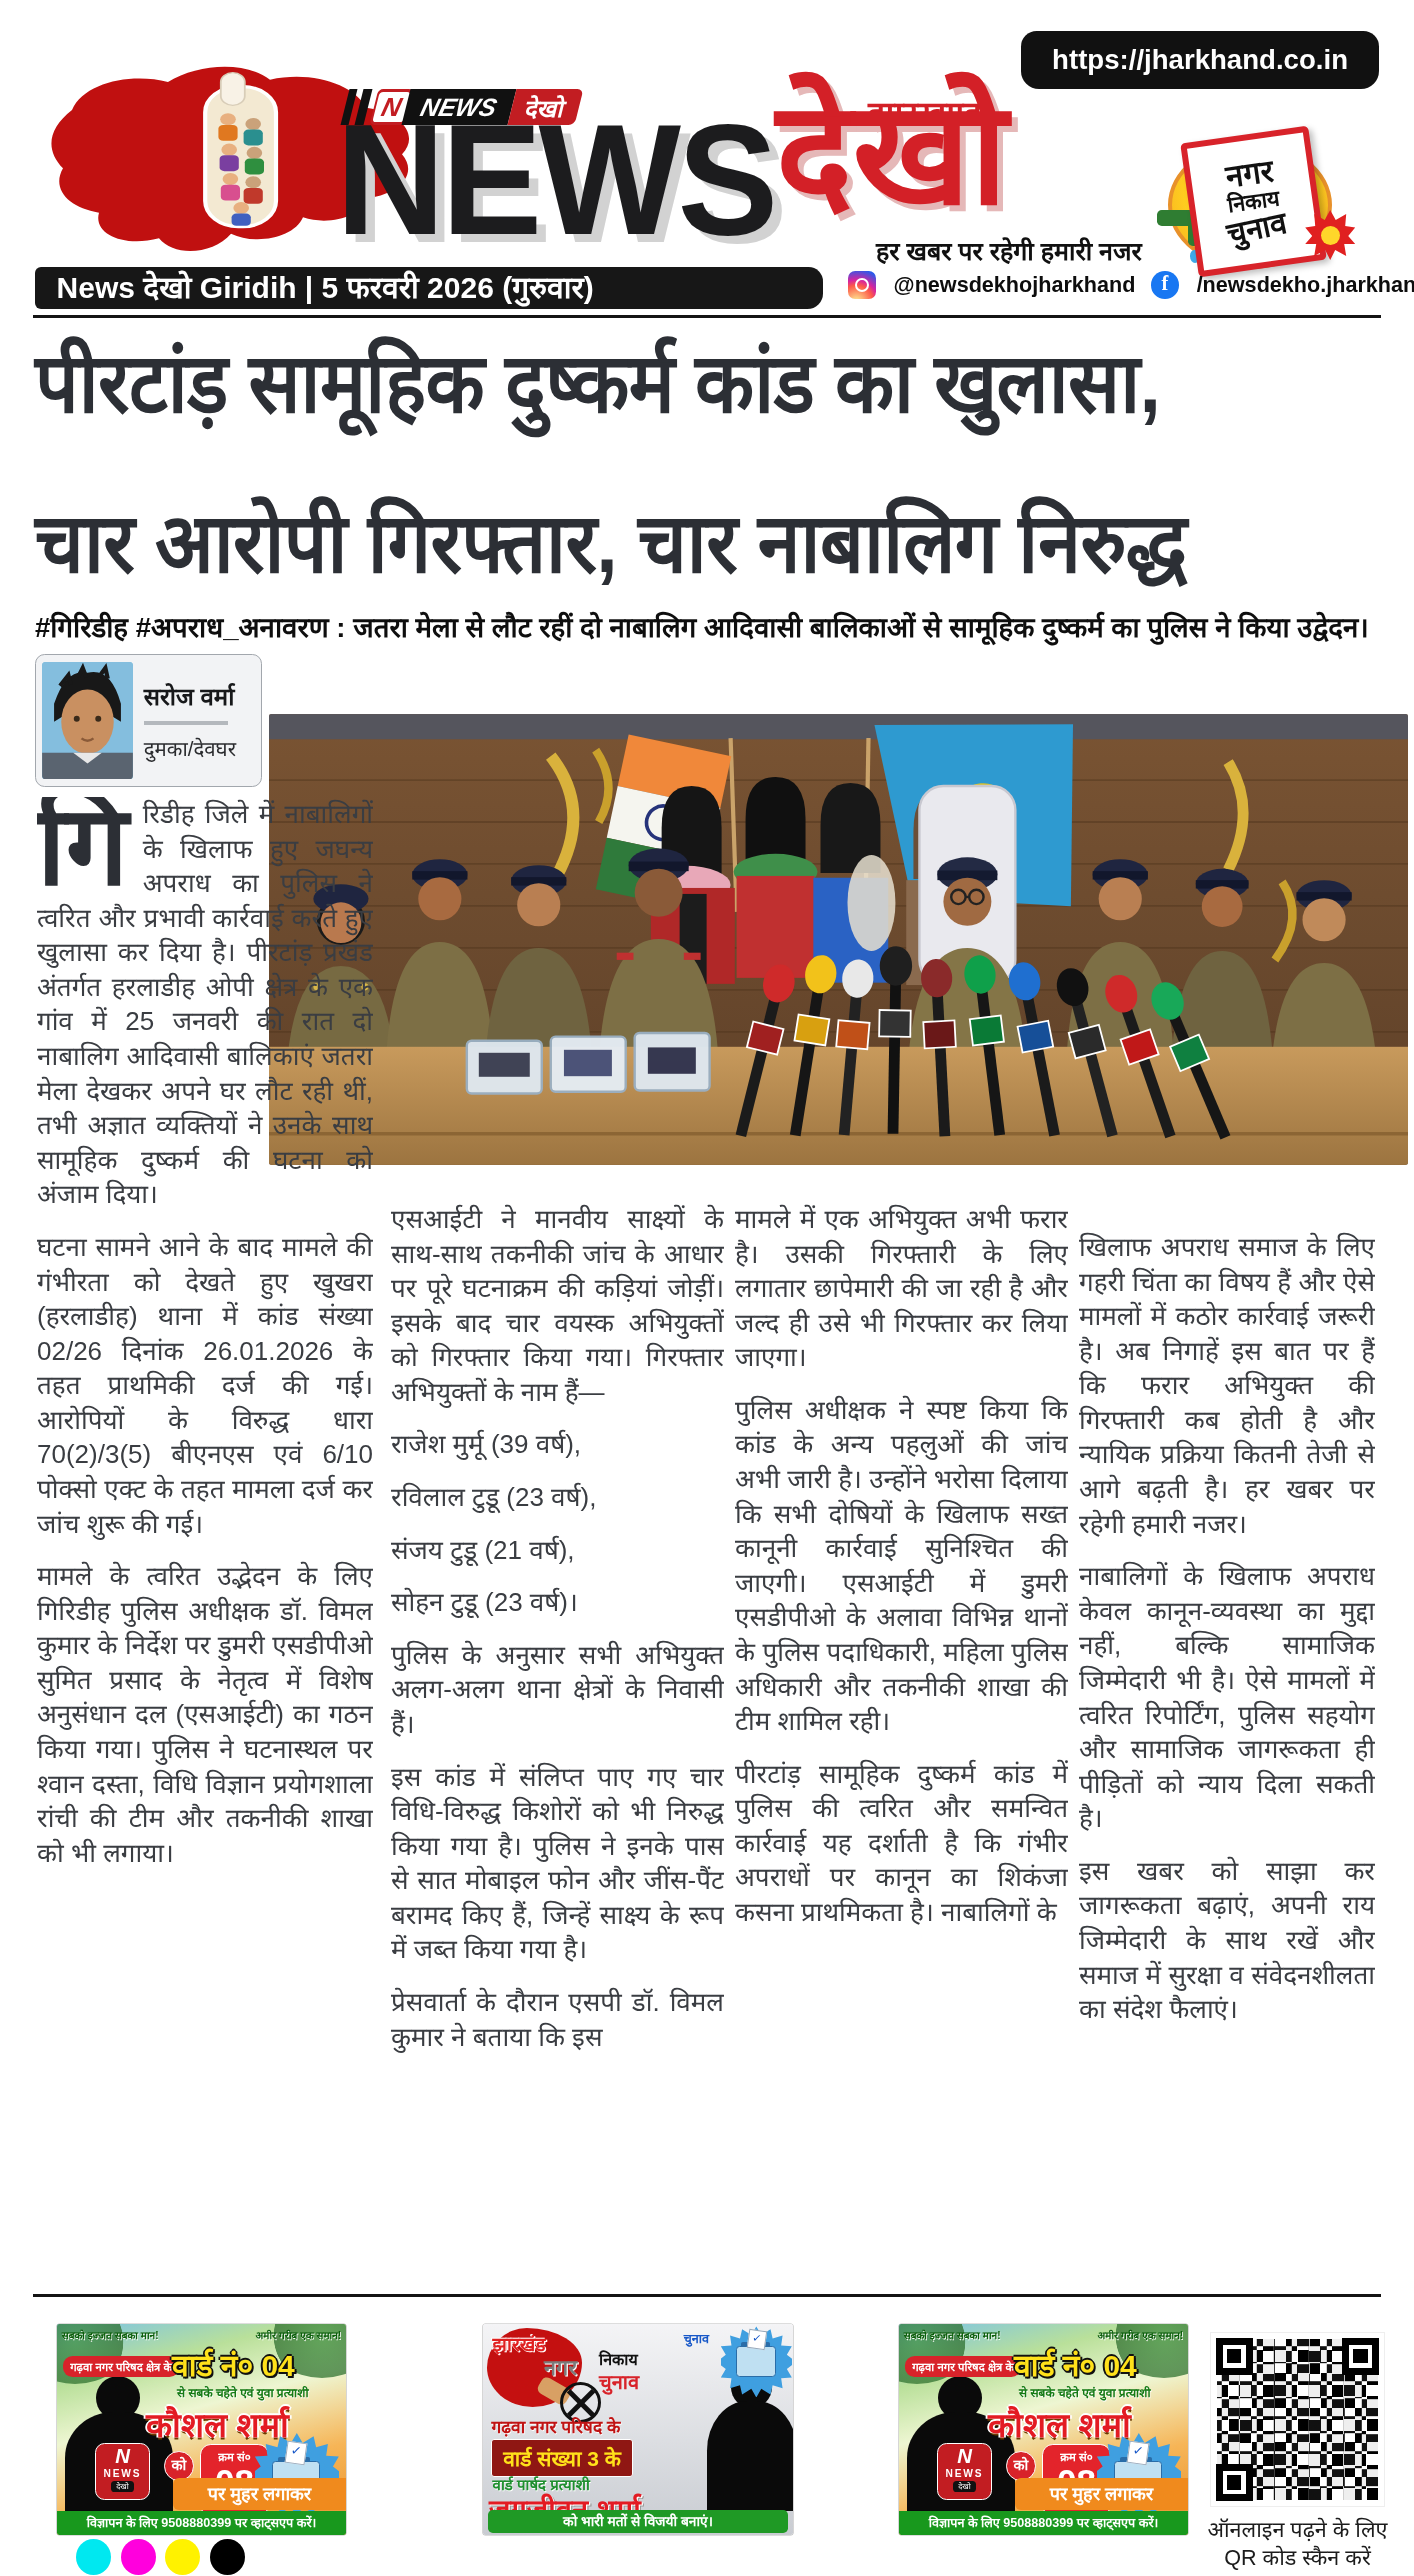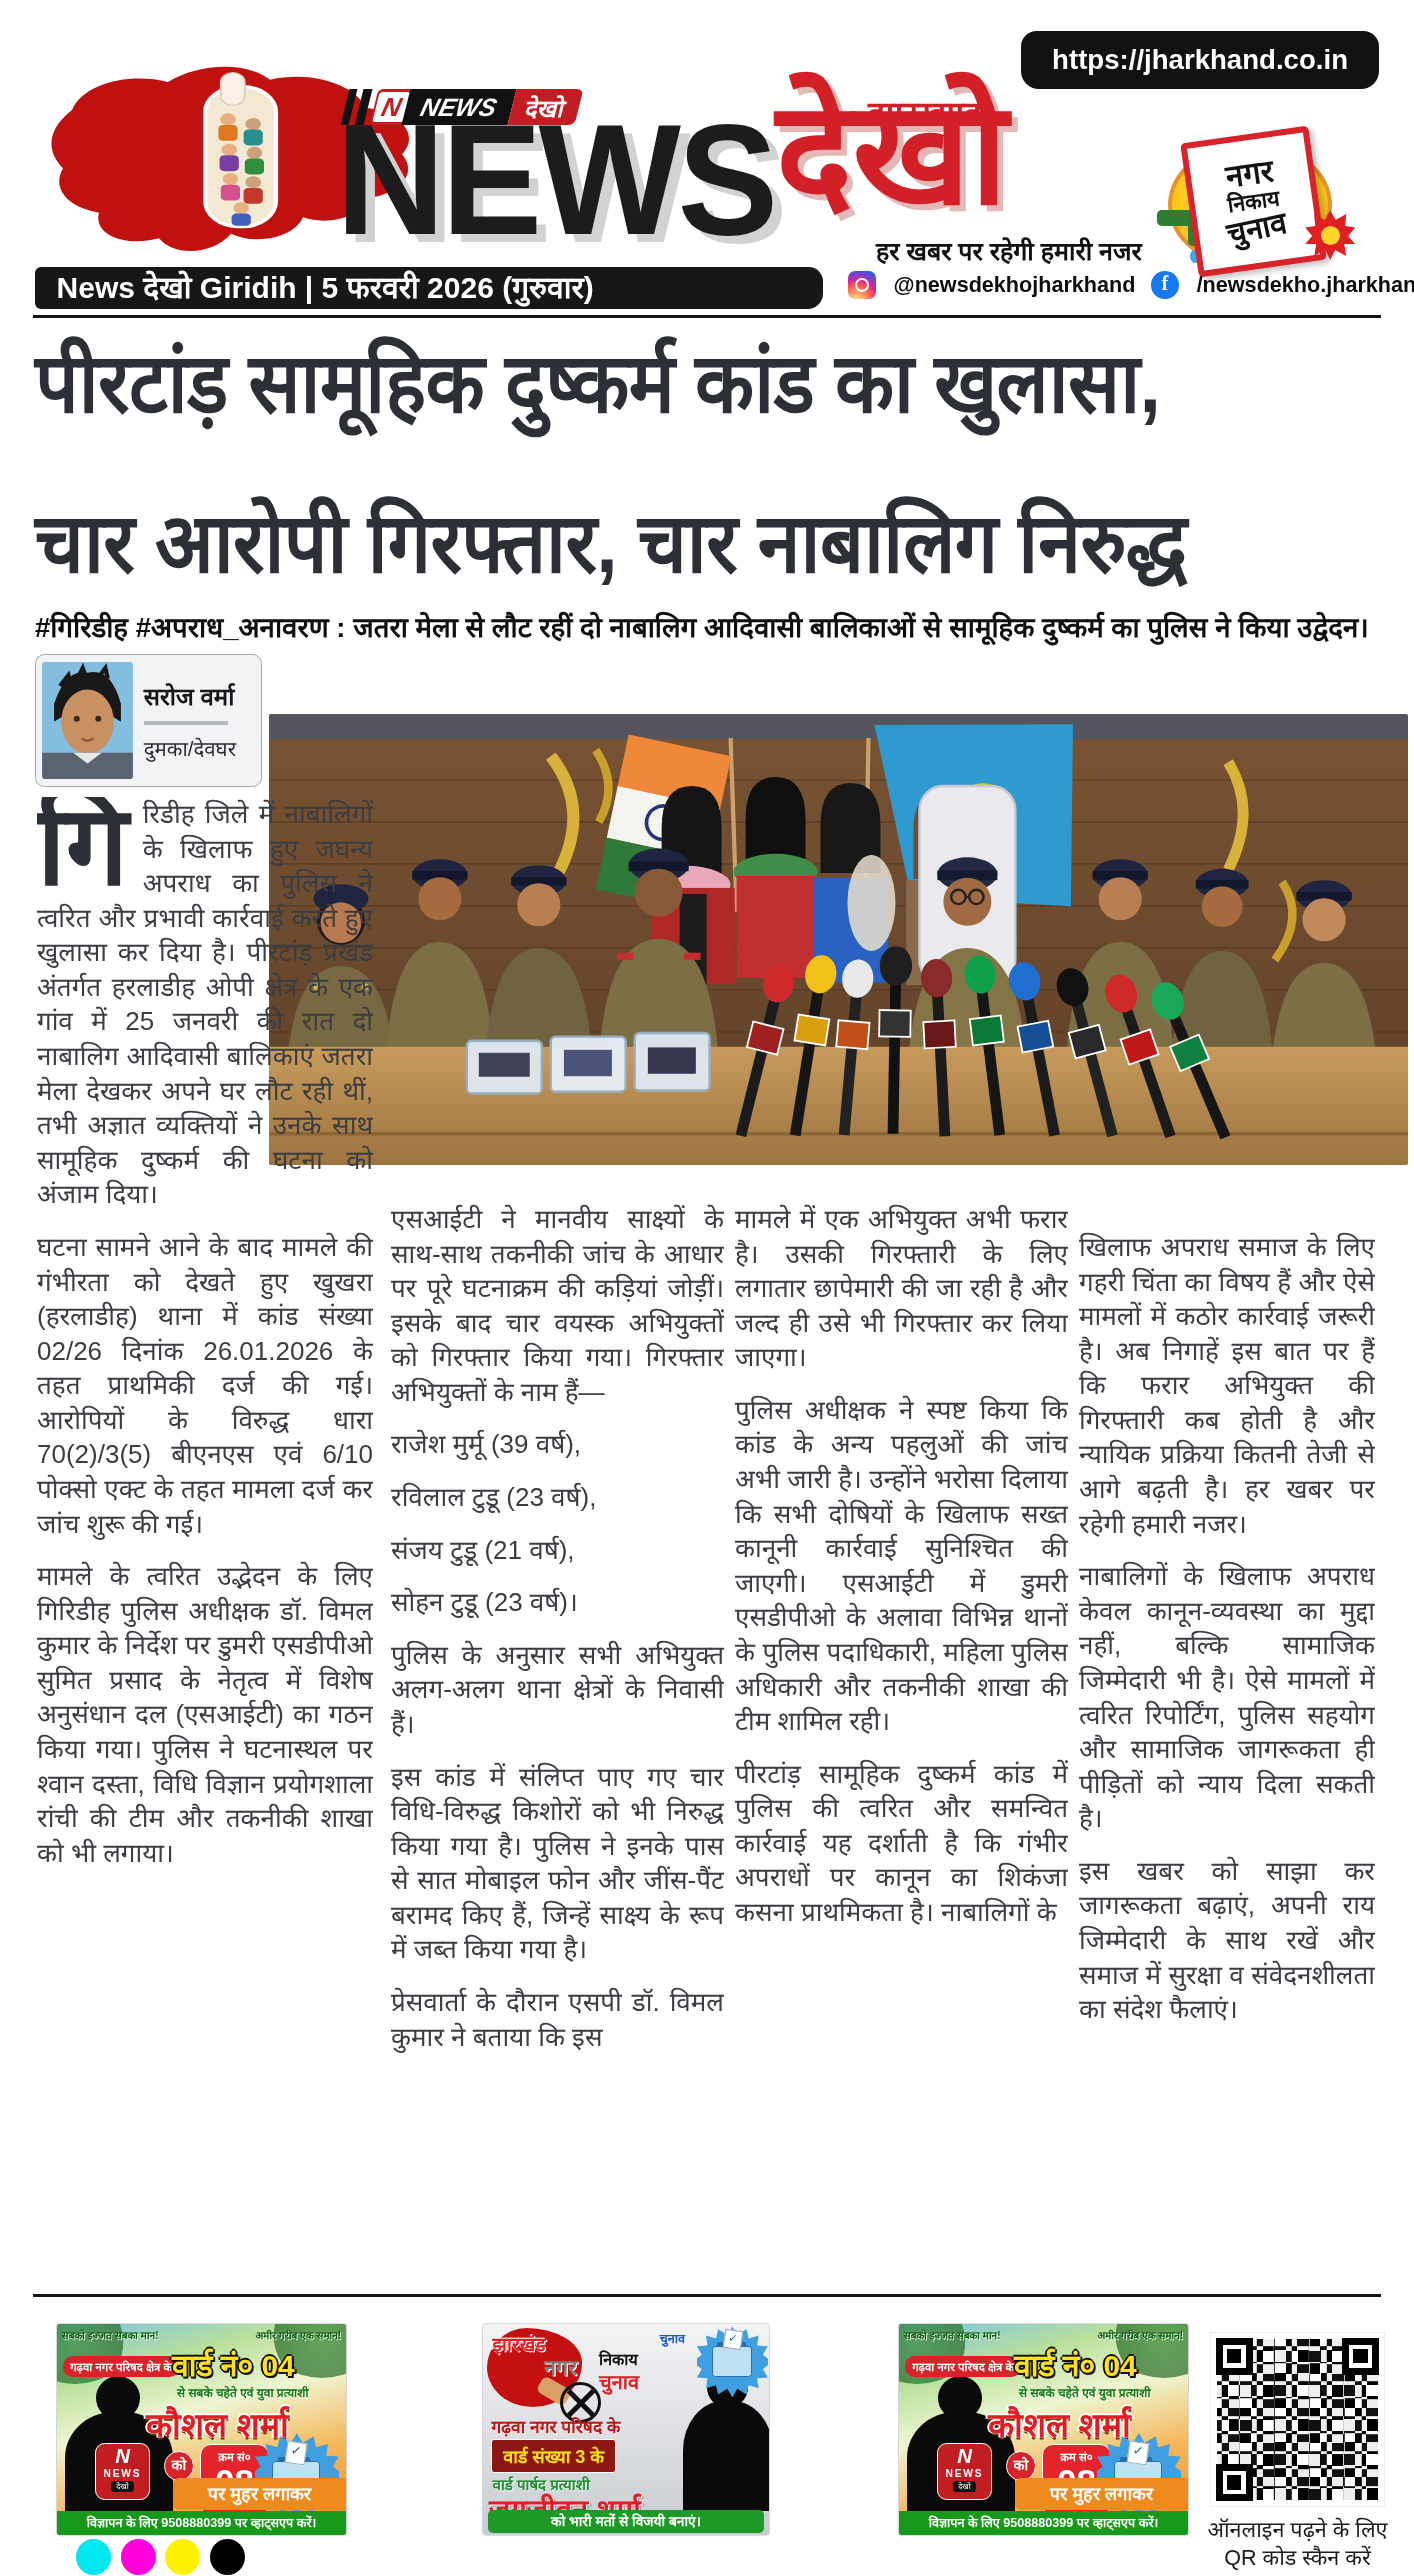--- a/index.html
+++ b/index.html
@@ -122,42 +122,42 @@
   .adk-logo{position:absolute;left:38px;top:119px;width:53px;height:55px;background:#c21d22;border:1.8px solid #fff;
             border-radius:9.6px;color:#fff;text-align:center;}
   .adk-logo .n{font-size:20.4px;font-weight:bold;font-style:italic;line-height:24px;}
   .adk-logo .nw{font-size:10.2px;font-weight:bold;letter-spacing:1.8px;}
   .adk-logo .dk{display:inline-block;background:#111;font-size:7.8px;padding:0.6px 4.8px;border-radius:3.6px;margin-top:1.8px;}
   .adk-stamp{position:absolute;right:0;bottom:25px;width:173px;height:32px;background:#f08a1d;border-radius:6px 0 0 6px;
              color:#fff;font-size:18px;font-weight:bold;text-align:center;line-height:32px;}
   .adk-bot{position:absolute;left:0;right:0;bottom:0;height:24px;background:#18981d;color:#fff;
            font-size:12.6px;font-weight:bold;text-align:center;line-height:24px;}
 
-  .ad-j{left:483px;width:286px;background:linear-gradient(180deg,#f4f4f6 0%,#dcdee2 55%,#c9ccd2 100%);}
+  .ad-j{left:483px;width:310px;background:linear-gradient(180deg,#f4f4f6 0%,#dcdee2 55%,#c9ccd2 100%);}
   .adj-sil{position:absolute;right:-3.6px;bottom:24px;width:90px;height:144px;}
   .adj-sil .h{position:absolute;left:24px;top:0;width:41px;height:41px;border-radius:50%;background:#0a0a0a;}
   .adj-sil .b{position:absolute;left:0;top:34px;width:90px;height:110px;border-radius:45% 45% 0 0;background:#0a0a0a;}
   .adj-map{position:absolute;left:3.6px;top:3.6px;width:95px;height:79px;background:#c41010;border-radius:42% 58% 52% 48%/50% 44% 56% 50%;}
   .adj-state{position:absolute;left:9.6px;top:7.2px;font-size:19px;font-weight:bold;color:#e02020;text-shadow:1.2px 1.2px 0 #fff,-1.2px -1.2px 0 #fff;}
   .adj-nagar{position:absolute;left:61px;top:27.6px;font-size:21.6px;font-weight:bold;color:#7b7b7b;text-shadow:1.2px 1.2px 0 #fff;}
   .adj-nikay{position:absolute;left:116px;top:24px;font-size:16px;font-weight:bold;color:#111;}
   .adj-chunav{position:absolute;left:116px;top:44px;font-size:20px;font-weight:bold;color:#d8232a;}
   .adj-hand{position:absolute;left:55px;top:58px;width:32px;height:18px;background:#d8a064;border-radius:6px;transform:rotate(30deg);}
   .adj-stamp{position:absolute;left:77px;top:58px;width:35px;height:35px;border:3.6px solid #111;border-radius:50%;background:transparent;}
   .adj-stamp:before,.adj-stamp:after{content:"";position:absolute;left:50%;top:50%;width:35px;height:4.8px;background:#111;transform:translate(-50%,-50%) rotate(45deg);}
   .adj-stamp:after{transform:translate(-50%,-50%) rotate(-45deg);}
   .adj-chsm{position:absolute;right:84px;top:6px;font-size:12.6px;font-weight:bold;color:#1858c8;}
   .adj-burst{position:absolute;right:1.2px;top:2.4px;width:71px;height:71px;background:#3f9fe0;
              clip-path:polygon(50% 0,57% 12%,70% 4%,73% 17%,87% 13%,85% 27%,100% 28%,93% 40%,106% 50%,93% 60%,100% 72%,85% 73%,87% 87%,73% 83%,70% 96%,57% 88%,50% 100%,43% 88%,30% 96%,27% 83%,13% 87%,15% 73%,0 72%,7% 60%,-6% 50%,7% 40%,0 28%,15% 27%,13% 13%,27% 17%,30% 4%,43% 12%);}
   .adj-box{position:absolute;right:17px;top:21.6px;width:38px;height:29px;background:#bfe0f2;border:1.8px solid #2a6da8;border-radius:3.6px;}
   .adj-box:before{content:"";position:absolute;left:3.6px;top:-4.2px;width:29px;height:4.2px;background:#2a6da8;border-radius:1.8px;}
   .adj-box:after{content:"✓";position:absolute;left:10.8px;top:-17px;width:15.6px;height:17px;background:#fff;border:1.2px solid #9ab;
                  font-size:11.4px;font-weight:bold;color:#1858c8;text-align:center;transform:rotate(8deg);}
   .adj-region{position:absolute;left:8.4px;top:90px;font-size:17.4px;font-weight:bold;color:#c01414;text-shadow:0.6px 0.6px 0 #fff;}
-  .adj-ward{position:absolute;left:8.4px;top:115px;background:#8f1713;color:#ffe11a;font-size:18px;font-weight:bold;
+  .adj-ward{position:absolute;left:8.4px;top:115px;background:#8f1713;color:#ffe11a;font-size:21px;font-weight:bold;
             padding:4.2px 10.8px;border-radius:3px;border:1.8px solid #fff;}
   .adj-post{position:absolute;left:9.6px;top:150px;font-size:15px;font-weight:bold;color:#1f8f2f;text-shadow:0.6px 0.6px 0 #fff;}
   .adj-cand{position:absolute;left:6px;top:165px;font-size:29px;font-weight:bold;color:#e31b23;
             text-shadow:1.2px 1.2px 0 #fff,2.4px 2.4px 0 #999;}
   .adj-bot{position:absolute;left:4.8px;right:4.8px;bottom:2.4px;height:23px;background:#1f9925;border-radius:4.8px;
            color:#fff;font-size:13.8px;font-weight:bold;text-align:center;line-height:23px;}
   .ad3{left:899px;}
   .ad1{left:57px;}
 
   

